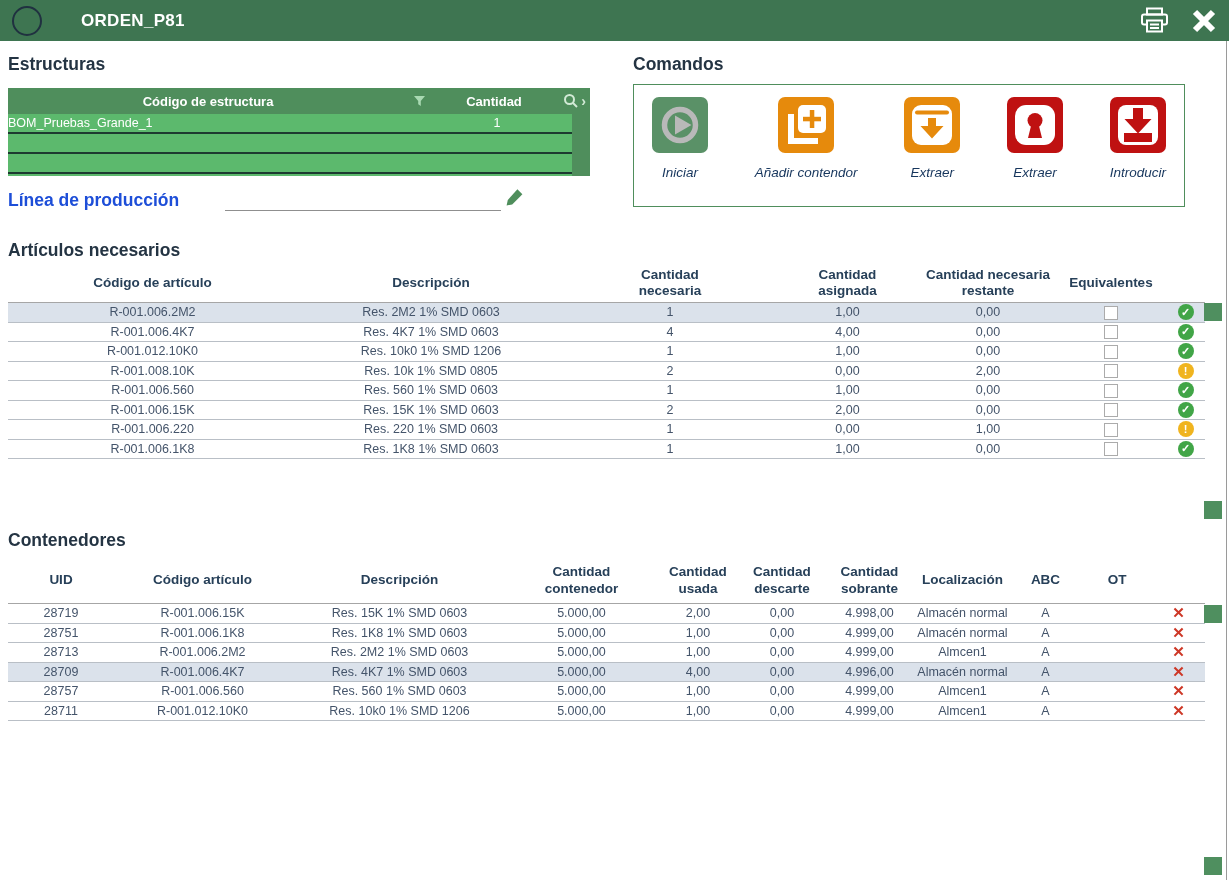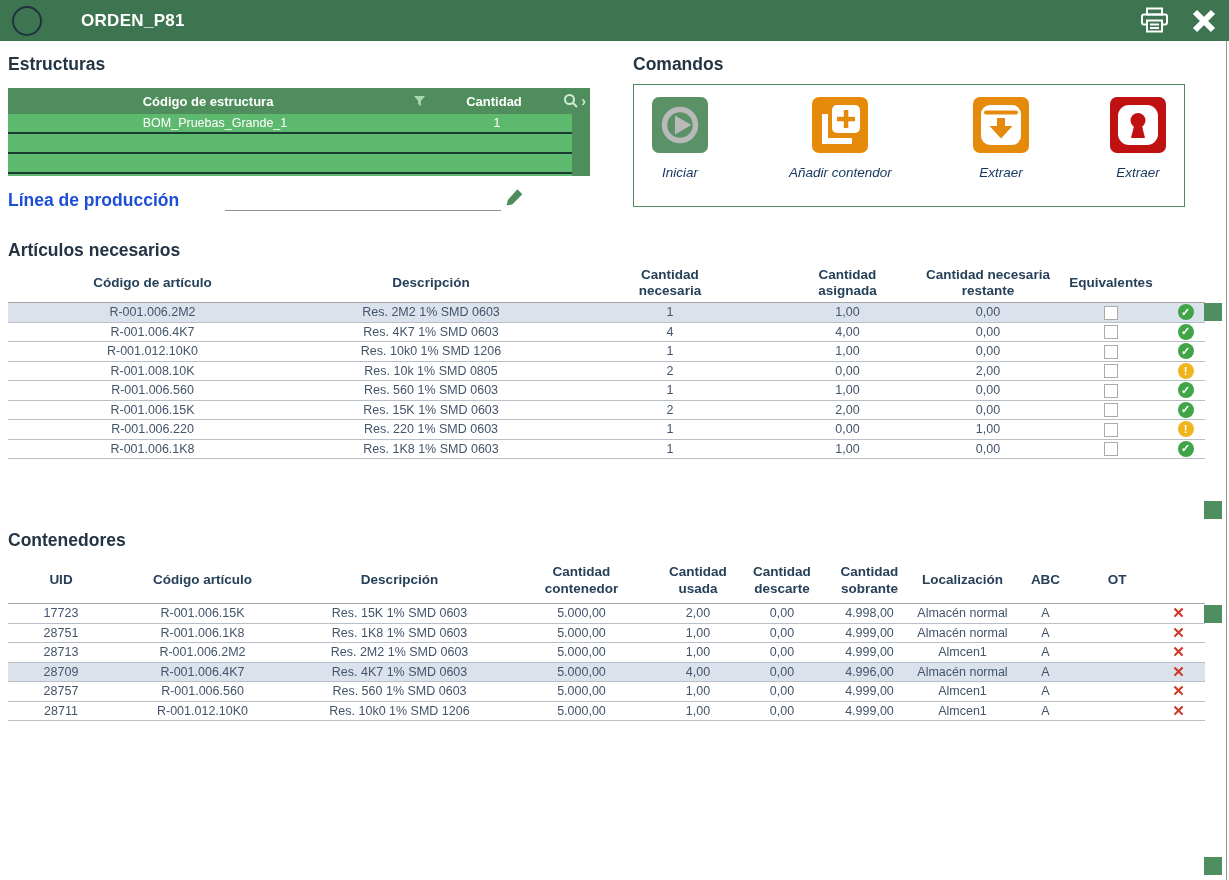--- a/index.html
+++ b/index.html
@@ -19,21 +19,21 @@
   
   .es-table{position:absolute;left:8px;top:88px;width:582px;height:88px;background:#4F8E5C;overflow:hidden;}
   .es-head{height:26px;display:flex;align-items:center;color:#fff;font-weight:bold;font-size:13px;}
   .es-h1{width:400px;text-align:center;}
   .es-funnel{width:22px;display:flex;justify-content:center;}
   .es-h2{width:128px;text-align:center;}
   .es-hicons{flex:1;display:flex;align-items:center;justify-content:flex-end;padding-right:4px;gap:2px;}
   .es-chev{color:#d2ead6;font-size:14px;line-height:1;}
   .es-body{position:absolute;left:0;top:26px;width:564px;}
   .es-row{height:18px;background:#5CB96D;border-bottom:2px solid #1D3A30;display:flex;align-items:center;color:#fff;font-size:12.5px;}
-  .es-c1{width:414px;text-align:center;}
+  .es-c1{width:414px;text-align:left;}
   .es-c2{width:150px;text-align:center;}
   .es-strip{position:absolute;right:0;top:26px;width:18px;height:62px;background:#4F8E5C;}
 
   
   .linea-label{position:absolute;left:8px;top:190px;font-size:17.5px;font-weight:bold;color:#1d4ed8;}
   .linea-input{position:absolute;left:225px;top:186px;width:276px;height:25px;border:none;border-bottom:1px solid #8f8f8f;outline:none;font-size:14px;background:transparent;box-sizing:border-box;}
   .pencil{position:absolute;left:504px;top:186px;cursor:pointer;}
 
   
   .cmd-box{position:absolute;left:633px;top:84px;width:552px;height:123px;border:1px solid #4F8E5C;box-sizing:border-box;display:flex;justify-content:space-between;padding:12px 18px 0 18px;}
@@ -186,20 +186,29 @@
     <div class="cmd">
       <svg width="56" height="56" viewBox="0 0 56 56">
         <rect width="56" height="56" rx="7" fill="#BF1111"></rect>
         <rect x="8" y="8" width="40" height="40" rx="11" fill="#ffffff"></rect>
         <circle cx="28" cy="23.5" r="7.5" fill="#BF1111"></circle>
         <path d="M24.5 27 h7 L35 41 H21 Z" fill="#BF1111"></path>
       </svg>
       <span class="cmd-label">Extraer</span>
     </div>
 
+    <div class="cmd">
+      <svg width="56" height="56" viewBox="0 0 56 56">
+        <rect width="56" height="56" rx="7" fill="#BF1111"></rect>
+        <rect x="8" y="8" width="40" height="40" rx="8" fill="#ffffff"></rect>
+        <rect x="14" y="36" width="28" height="9" fill="#BF1111"></rect>
+        <path d="M23 11 h10 v11 h8.5 L28 36.5 L14.5 22 H23 Z" fill="#BF1111"></path>
+      </svg>
+      <span class="cmd-label">Introducir</span>
+    </div>
   </div>
 
   <div class="sec" style="left:8px;top:240px;">Artículos necesarios</div>
   <div class="thead a-grid a-head">
     <span>Código de artículo</span>
     <span>Descripción</span>
     <span class="w80">Cantidad necesaria</span>
     <span class="w80">Cantidad asignada</span>
     <span class="w135">Cantidad necesaria restante</span>
     <span>Equivalentes</span>
@@ -301,21 +310,21 @@
     <span class="w76">Cantidad descarte</span>
     <span class="w76">Cantidad sobrante</span>
     <span>Localización</span>
     <span>ABC</span>
     <span>OT</span>
     <span></span>
   </div>
   <div class="rows k-rows">
 
       <div class="trow k-grid">
-        <span>17723</span>
+        <span>28719</span>
         <span>R-001.006.15K</span>
         <span>Res. 15K 1% SMD 0603</span>
         <span>5.000,00</span>
         <span>2,00</span>
         <span>0,00</span>
         <span>4.998,00</span>
         <span>Almacén normal</span>
         <span>A</span>
         <span></span>
         <span><span class="x-del"></span></span>

